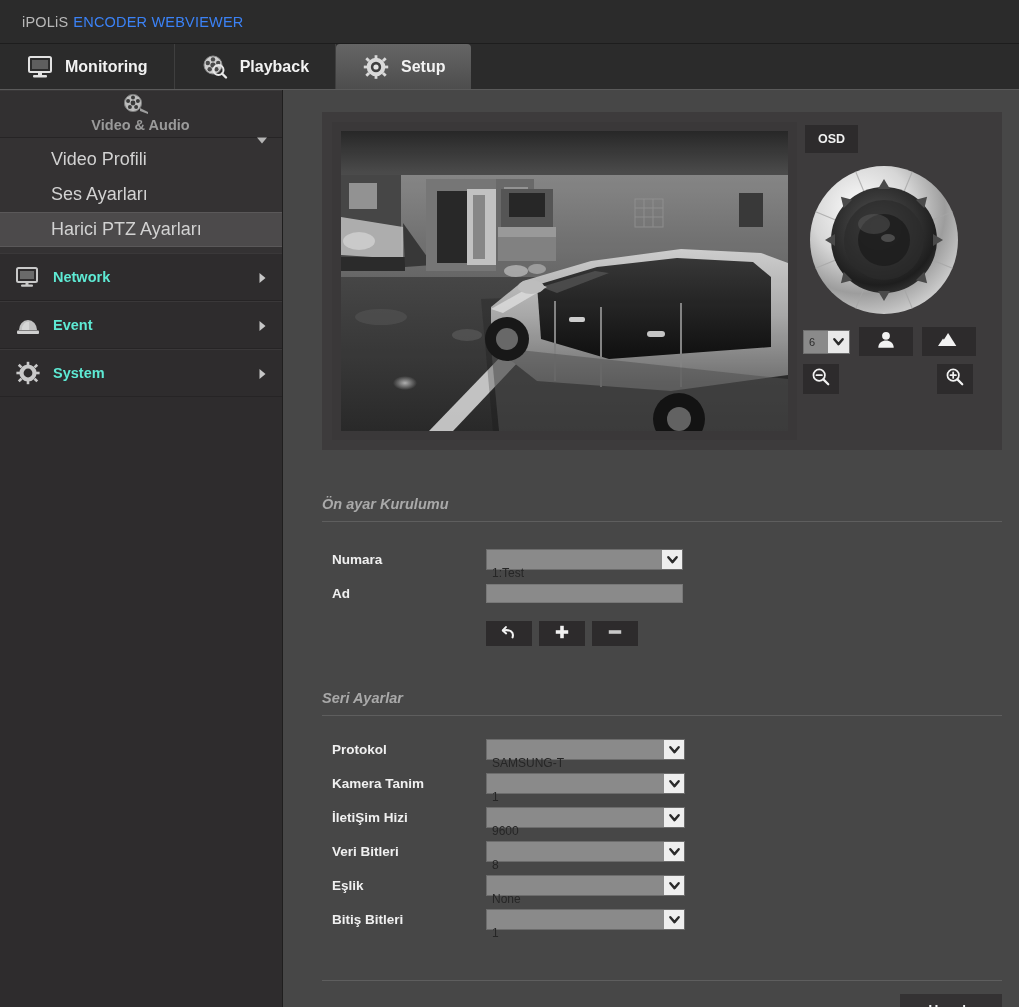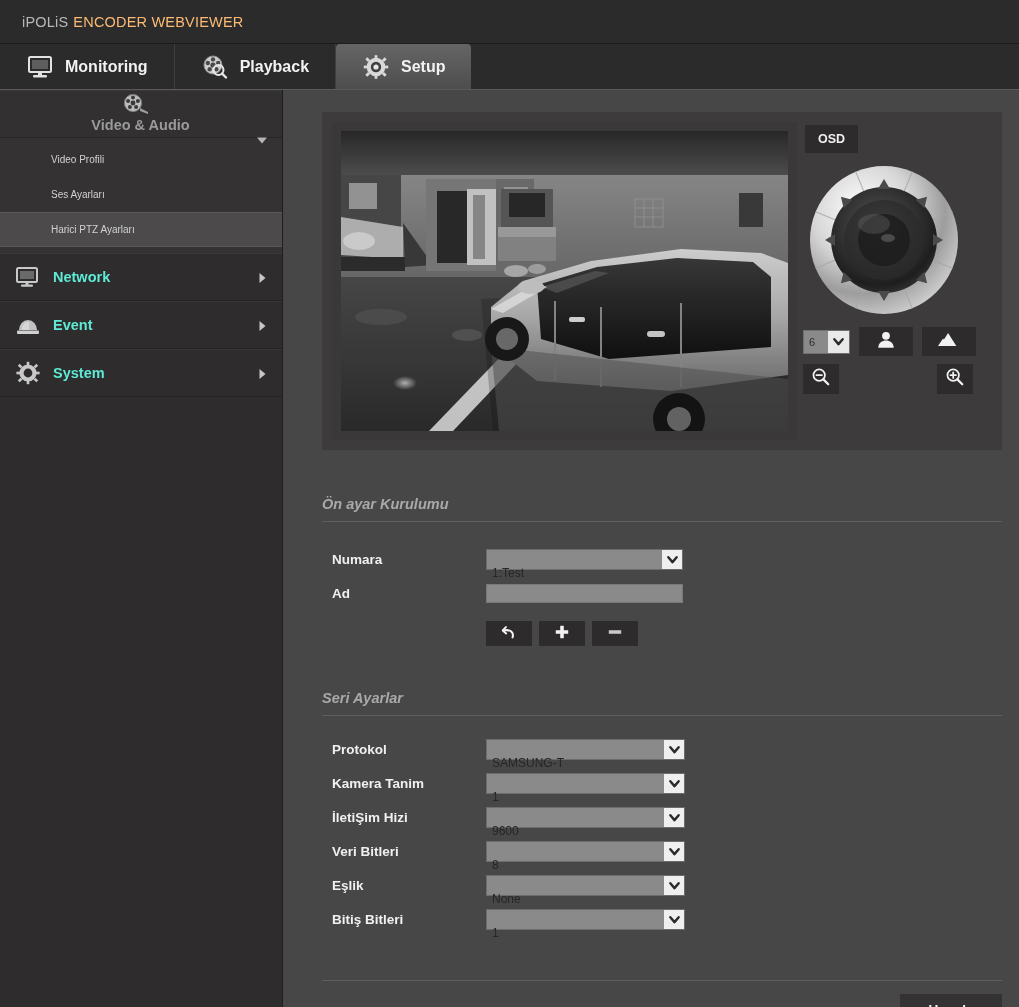--- a/index.html
+++ b/index.html
@@ -17,21 +17,21 @@
   .app-header {
     height: 44px;
     background: #2b2b2b;
     display: flex;
     align-items: center;
     padding-left: 22px;
     border-bottom: 1px solid #1d1d1d;
   }
   .brand { font-size: 14.5px; letter-spacing: .2px; }
   .brand-ipolis { color: #b8b8b8; font-weight: 400; }
-  .brand-rest { color: #fdba74; font-weight: 400; margin-left: 5px; }
+  .brand-rest { color: #3b82f6; font-weight: 400; margin-left: 5px; }
 
   
   .tabbar {
     height: 46px;
     background: #2b2b2b;
     display: flex;
     align-items: stretch;
     border-bottom: 1px solid #5a5a5a;
   }
   .tab {
@@ -83,21 +83,21 @@
   .nav-sub {
     background: #343233;
     padding: 4px 0 6px;
   }
   .nav-item {
     height: 35px;
     display: flex;
     align-items: center;
     padding-left: 51px;
     color: #d2d2d2;
-    font-size: 10px;
+    font-size: 18px;
     cursor: pointer;
   }
   .nav-item.selected {
     background: #4c4a4b;
     border-top: 1px solid #5a5859;
     border-bottom: 1px solid #5a5859;
   }
 
   
   .content {

